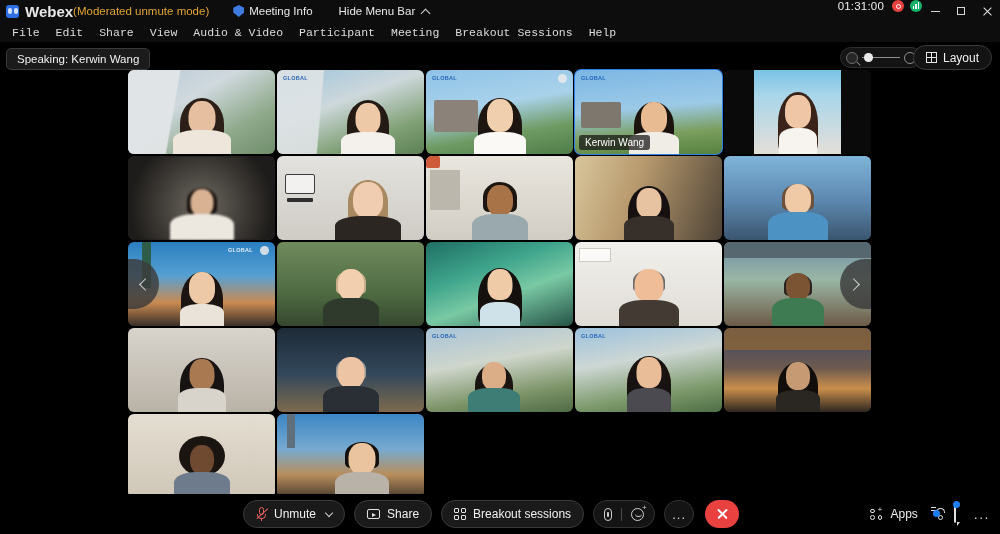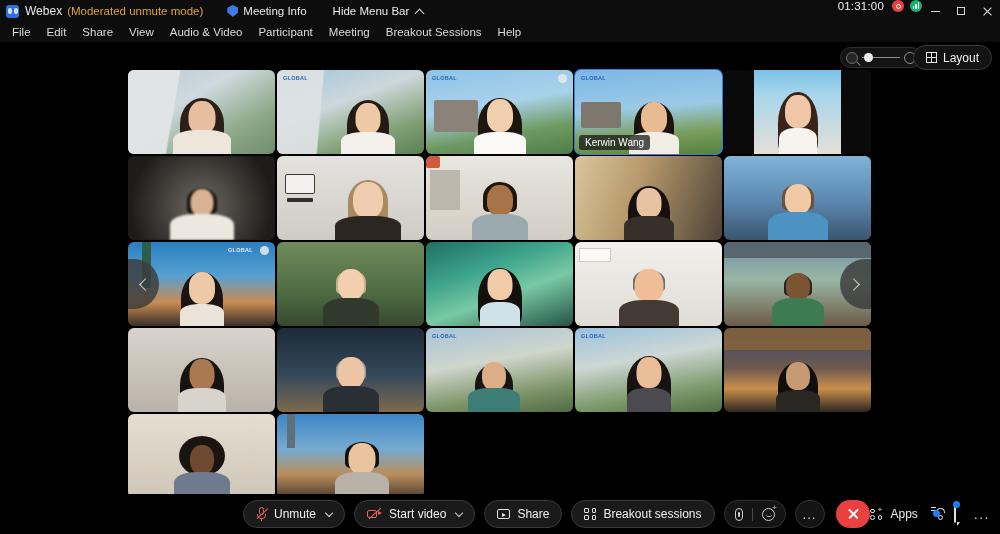--- a/index.html
+++ b/index.html
@@ -20,21 +20,21 @@
   .wbx-logo {
     width: 13px; height: 13px; margin-left: 6px; margin-right: 6px;
     border-radius: 3px; background: #2f6fe4; position: relative; flex: none;
   }
   .wbx-logo::before, .wbx-logo::after {
     content: ""; position: absolute; top: 3.5px; width: 4px; height: 6px;
     border-radius: 2px; background: #cfe0ff;
   }
   .wbx-logo::before { left: 1.5px; }
   .wbx-logo::after  { right: 1.5px; }
-  .wbx-name { font-weight: normal; margin-right: 5px; font-size: 12px; }
+  .wbx-name { font-weight: bold; font-size: 15px; }
   .wbx-mode { color: #e0a536; font-size: 11.5px; }
   .mi-group { display: flex; align-items: center; margin-left: 24px; cursor: default; }
   .mi-icon {
     width: 11px; height: 12px; margin-right: 5px; flex: none;
     background: #3d7be0;
     clip-path: polygon(50% 0%, 100% 22%, 100% 62%, 50% 100%, 0% 62%, 0% 22%);
   }
   .hide-menu { margin-left: 26px; display: flex; align-items: center; cursor: default; }
   .chev-up {
     display: inline-block; width: 7px; height: 7px; margin-left: 7px;
@@ -75,20 +75,21 @@
   .wb-close::after  { transform: rotate(-45deg); }
 
   
   .menubar {
     position: absolute; top: 22px; left: 0; width: 1000px; height: 20px;
     background: #0d0d0d; display: flex; align-items: center; padding-left: 4px;
   }
   .menu-item {
     font-size: 11.5px; color: #dcdcdc; padding: 2px 8px; cursor: default;
     white-space: nowrap;
+    font-family: Liberation Mono, monospace;
   }
 
   
   .speaking-pill {
     position: absolute; top: 48px; left: 6px; z-index: 6;
     background: #1b1b1b; border: 1px solid #3a3a3a; border-radius: 5px;
     padding: 4px 10px; font-size: 11.5px; color: #f0f0f0; white-space: nowrap;
   }
 
   
@@ -392,20 +393,21 @@
     <span class="menu-item">Edit</span>
     <span class="menu-item">Share</span>
     <span class="menu-item">View</span>
     <span class="menu-item">Audio &amp; Video</span>
     <span class="menu-item">Participant</span>
     <span class="menu-item">Meeting</span>
     <span class="menu-item">Breakout Sessions</span>
     <span class="menu-item">Help</span>
   </div>
 
+  <div class="speaking-pill">Speaking: Kerwin Wang</div>
 
   <div class="zoom-pill">
     <span class="mag dim"></span>
     <span class="zoom-track">
       <span class="zoom-knob"></span>
     </span>
     <span class="mag"></span>
   </div>
 
   <div class="layout-btn">
@@ -643,29 +645,20 @@
         <span class="ico ico-mic-off">
           <span class="cap"></span>
             <span class="arc"></span>
             <span class="stem"></span>
             <span class="slash"></span>
         </span>
         <span>Unmute</span>
         <span class="caret"></span>
       </div>
 
-      <div class="ctl">
-        <span class="ico ico-cam-off">
-          <span class="bd"></span>
-            <span class="ln"></span>
-            <span class="slash" style="top:4px;left:0;width:16px"></span>
-        </span>
-        <span>Start video</span>
-        <span class="caret"></span>
-      </div>
 
       <div class="ctl">
         <span class="ico ico-share"></span>
         <span>Share</span>
       </div>
 
       <div class="ctl">
         <span class="ico ico-bo">
           <i></i>
             <i></i>

